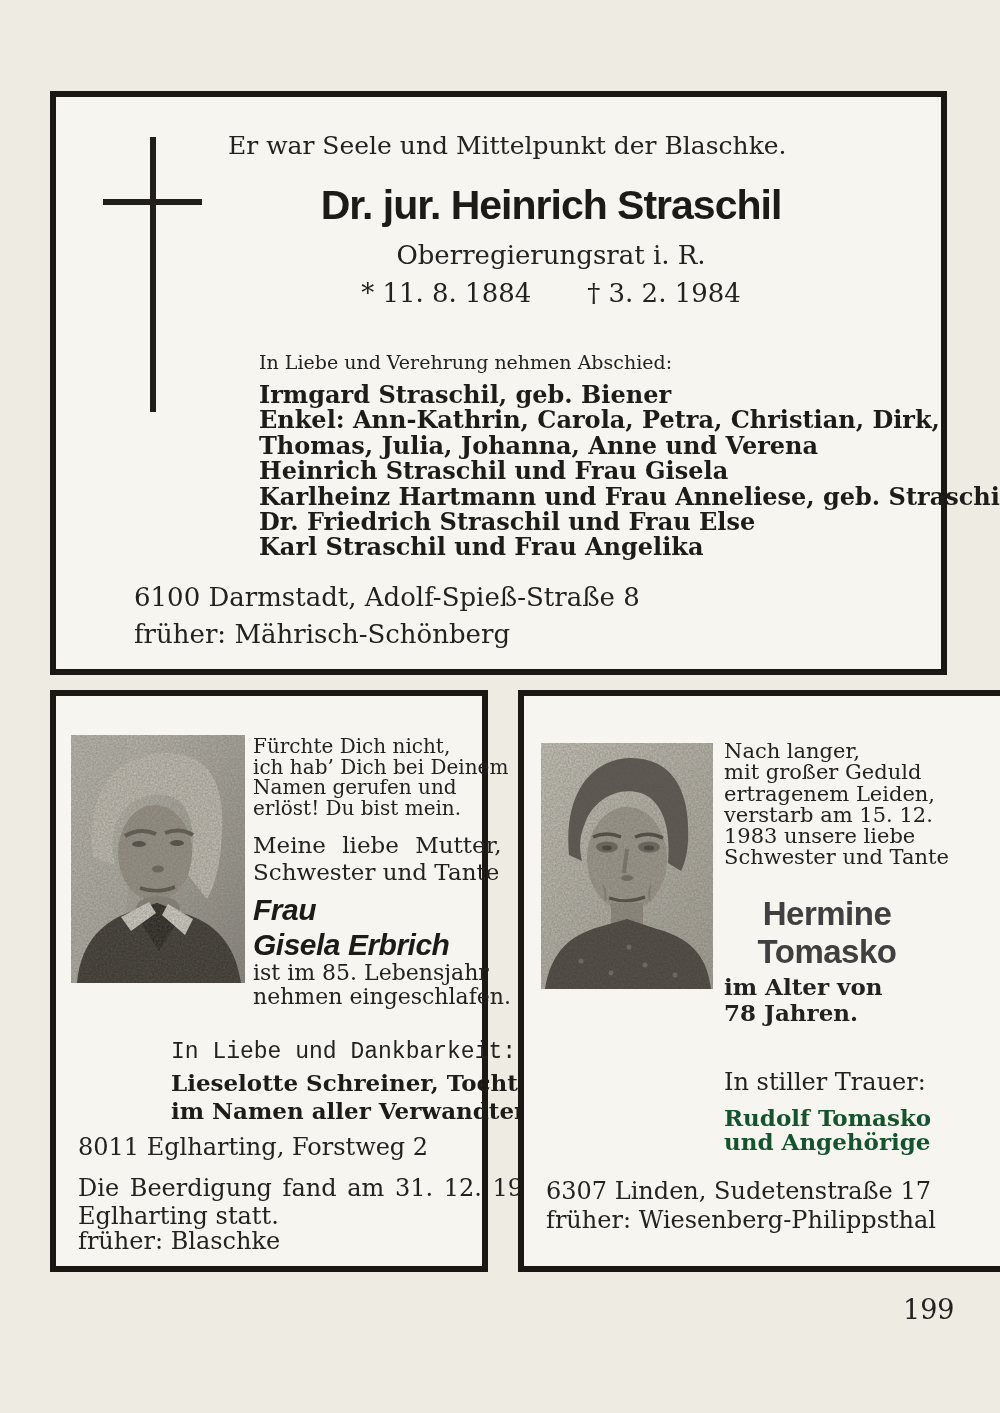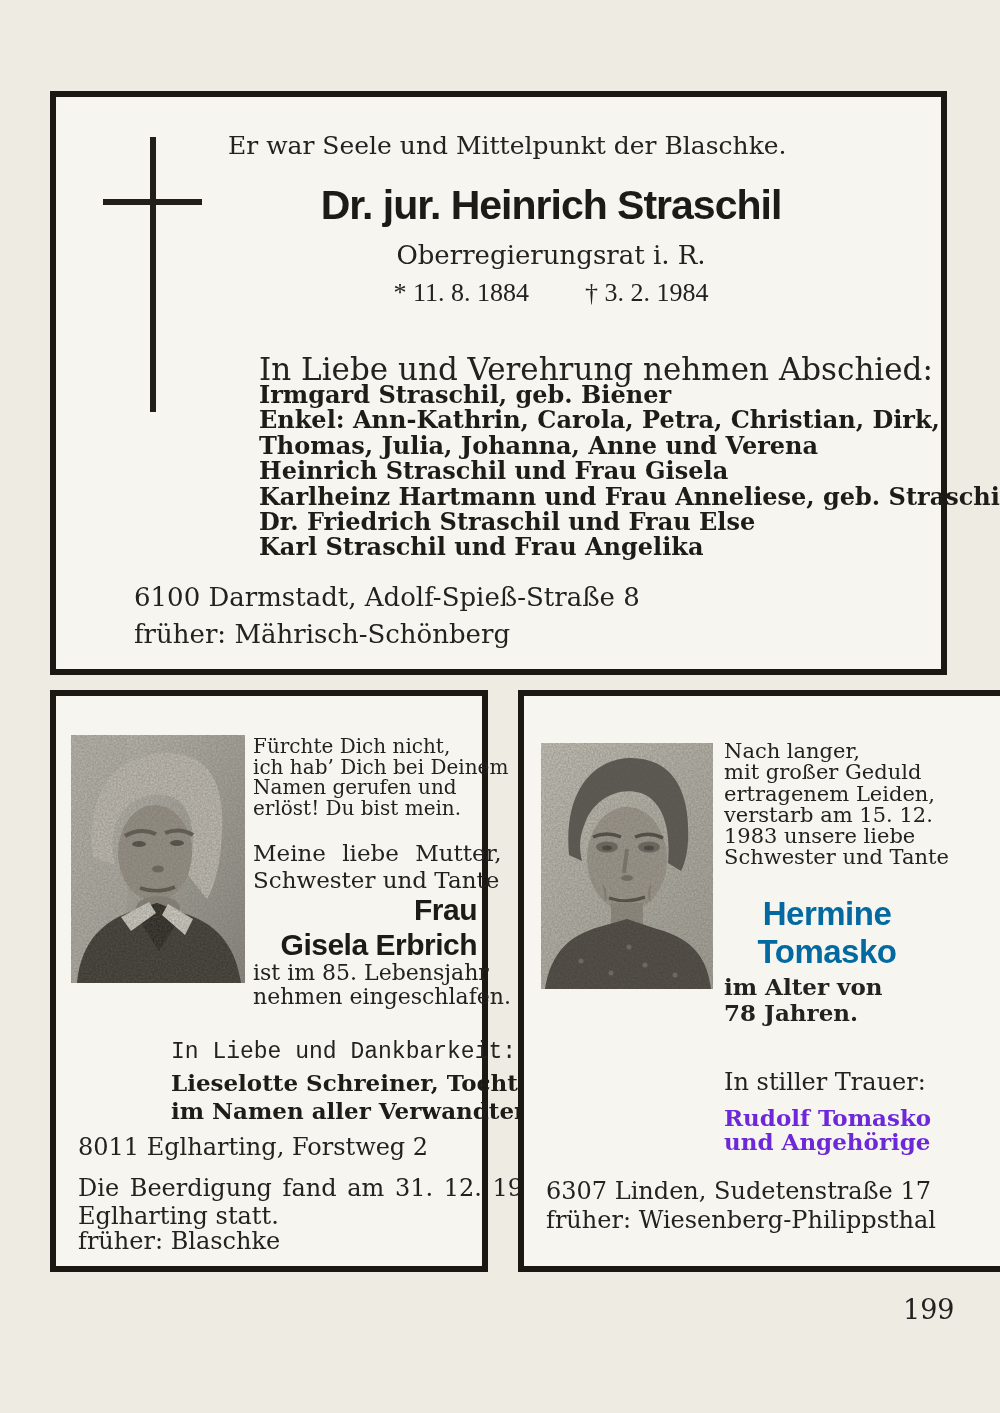--- a/index.html
+++ b/index.html
@@ -29,52 +29,52 @@
   .sans-bold{font-family:"Liberation Sans", sans-serif;font-weight:bold;}
 
   
   .cross-v{position:absolute;left:94px;top:40px;width:6px;height:275px;background:#221f1a;}
   .cross-h{position:absolute;left:47px;top:102px;width:99px;height:6px;background:#221f1a;}
 
   .t-epigraph{left:172px;top:34px;font-size:25px;}
   .t-center{left:155px;width:680px;text-align:center;}
   .t-name{top:84px;font-size:41px;letter-spacing:-1px;line-height:48px;color:#1d1b18;}
   .t-title{top:143px;font-size:26px;}
-  .t-dates{top:181px;display:flex;justify-content:center;gap:56px;font-size:26px;font-family:Liberation Serif, serif;}
-  .t-intro{left:203px;top:254px;font-size:31px;}
+  .t-dates{top:181px;display:flex;justify-content:center;gap:56px;font-size:26px;}
+  .t-intro{left:203px;top:254px;font-size:19px;}
   .t-mourners{left:203px;top:285px;font-size:24px;line-height:25.4px;font-weight:bold;color:#1e1c19;}
   .t-mourners div{white-space:nowrap;}
   .t-address{left:78px;top:485px;font-size:26px;}
   .t-former{left:78px;top:522px;font-size:26px;}
 
   
   .photo{position:absolute;box-shadow:inset 0 0 14px rgba(35,32,28,.4);overflow:hidden;}
   .photo svg{display:block;width:100%;height:100%;}
   .photo-left{left:15px;top:39px;width:174px;height:248px;}
   .photo-right{left:17px;top:47px;width:172px;height:246px;}
 
   
   .l-quote{left:197px;top:40px;font-size:20px;line-height:20.5px;}
   .l-relation{left:197px;top:136px;width:224px;font-size:23px;line-height:27px;}
-  .l-relation .wide{word-spacing:9px;margin-top:8px;}
-  .l-name{left:197px;top:196px;width:224px;text-align:right;font-size:30px;line-height:35px;letter-spacing:-0.5px;color:#1d1b18;}
+  .l-relation .wide{word-spacing:9px;}
+  .l-name{left:197px;top:196px;width:224px;text-align:left;font-size:30px;line-height:35px;letter-spacing:-0.5px;color:#1d1b18;font-style:italic;}
   .l-death{left:197px;top:265px;font-size:22px;line-height:24px;}
   .l-intro{left:115px;top:343px;font-size:23px;font-family:Liberation Mono, monospace;}
   .l-mourners{left:115px;top:373px;font-size:23px;line-height:27.5px;font-weight:bold;color:#1e1c19;}
   .l-address{left:22px;top:437px;font-size:24px;}
   .l-funeral{left:22px;top:478px;font-size:24px;line-height:28px;}
   .l-funeral .wide2{word-spacing:3px;}
   .l-former{left:22px;top:531px;font-size:24px;text-align:right;}
 
   
   .r-obit{left:200px;top:45px;font-size:21px;line-height:21.3px;}
-  .r-name{left:197px;top:199px;width:212px;text-align:center;font-size:33px;line-height:38px;letter-spacing:-0.5px;color:#0369a1;}
+  .r-name{left:197px;top:199px;width:212px;text-align:center;font-size:33px;line-height:38px;letter-spacing:-0.5px;color:#404040;}
   .r-age{left:200px;top:278px;font-size:23px;line-height:25.5px;font-weight:bold;}
   .r-intro{left:200px;top:372px;font-size:24px;}
-  .r-mourners{left:200px;top:410px;font-size:23px;line-height:23.5px;font-weight:bold;color:#6d28d9;}
+  .r-mourners{left:200px;top:410px;font-size:23px;line-height:23.5px;font-weight:bold;color:#14532d;}
   .r-address{left:22px;top:481px;font-size:24px;}
   .r-former{left:22px;top:510px;font-size:24px;}
 
   .page-number{position:absolute;left:903px;top:1294px;font-size:27px;}
 </style>
 </head>
 <body>
 
 <div class="page">
 

